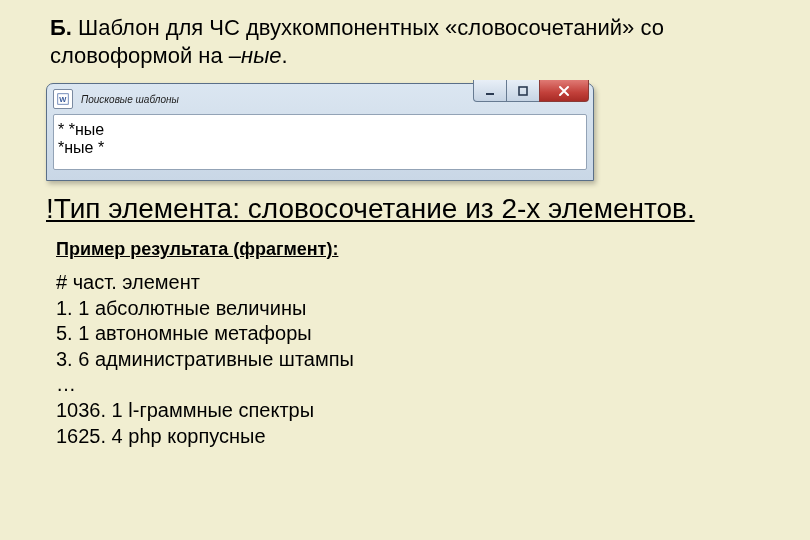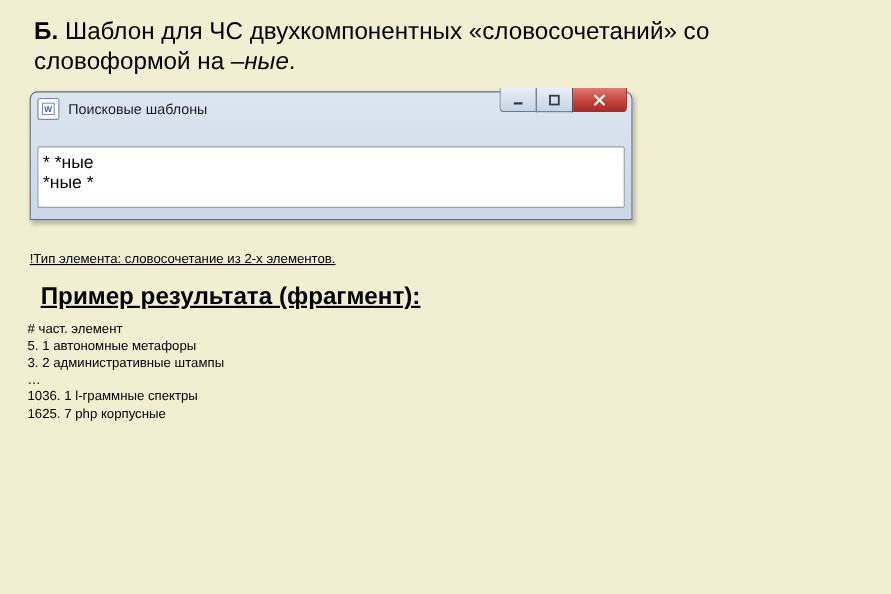--- a/index.html
+++ b/index.html
@@ -9,21 +9,21 @@
     height: 540px;
     background: #f1eed1;
     font-family: Arial, Helvetica, sans-serif;
     color: #000;
   }
   .slide {
     position: relative;
     width: 810px;
     height: 540px;
     box-sizing: border-box;
-    padding: 14px 28px 0 25px;
+    padding: 14px 28px 0 44px;
   }
   .heading {
     font-size: 22px;
     line-height: 1.25;
     margin: 0 0 14px 6px;
     max-width: 680px;
   }
   .heading .ital { font-style: italic; }
   .window-wrap {
     margin-left: 2px;
@@ -50,22 +50,23 @@
     border: 1px solid #7a8aa1;
     border-radius: 2px;
     background: #fff;
     display: flex;
     align-items: center;
     justify-content: center;
     margin-right: 8px;
   }
   .app-icon svg { width: 12px; height: 12px; }
   .title-text {
-    font-size: 13px;
+    font-size: 10px;
     color: #1c1c1c;
+    font-style: italic;
   }
   .win-buttons {
     position: absolute;
     right: 4px;
     top: -4px;
     display: flex;
   }
   .win-btn {
     width: 32px;
     height: 21px;
@@ -88,47 +89,47 @@
     background: linear-gradient(#e07a74,#c2403a 60%,#a82b26);
     border-bottom-right-radius: 4px;
     border-right-color: #8a3a36;
     border-left-color: #8a3a36;
     border-bottom-color: #8a3a36;
     color: #fff;
   }
   .win-btn svg { display:block; }
   .client-area {
     background: #fff;
-    margin: 19px 6px 10px 6px;
+    margin: 0 6px 10px 6px;
     border: 1px solid #93a3b6;
     border-radius: 2px;
     padding: 6px 4px 6px 4px;
     min-height: 42px;
   }
   .patterns {
     font-family: Arial, Helvetica, sans-serif;
     font-size: 16px;
     line-height: 1.15;
     white-space: pre;
   }
   .note {
-    font-size: 12px;
-    margin: 28px 0 8px 2px;
+    font-size: 28px;
+    margin: 12px 0 8px 2px;
     text-decoration: underline;
   }
   .subhead {
-    font-size: 22px;
+    font-size: 18px;
     font-weight: bold;
     margin: 14px 0 10px 12px;
     text-decoration: underline;
   }
   .results {
-    font-size: 12px;
+    font-size: 20px;
     line-height: 1.28;
-    margin-left: 0;
+    margin-left: 12px;
   }
 </style>
 </head>
 <body>
 
 <div class="slide">
 
   <p class="heading">
     <b>Б.</b><span> Шаблон для ЧС двухкомпонентных «словосочетаний» со словоформой на –</span><span class="ital">ные</span><span>.</span>
   </p>
@@ -167,20 +168,21 @@
       </div>
     </div>
   </div>
 
   <div class="note">!Тип элемента: словосочетание из 2-х элементов.</div>
 
   <div class="subhead">Пример результата (фрагмент):</div>
 
   <div class="results">
     <div># част. элемент</div>
+    <div>1. 1 абсолютные величины</div>
     <div>5. 1 автономные метафоры</div>
-    <div>3. 2 административные штампы</div>
+    <div>3. 6 административные штампы</div>
     <div>…</div>
     <div>1036. 1 l-граммные спектры</div>
-    <div>1625. 7 php корпусные</div>
+    <div>1625. 4 php корпусные</div>
   </div>
 
 </div>
 
 </body></html>

